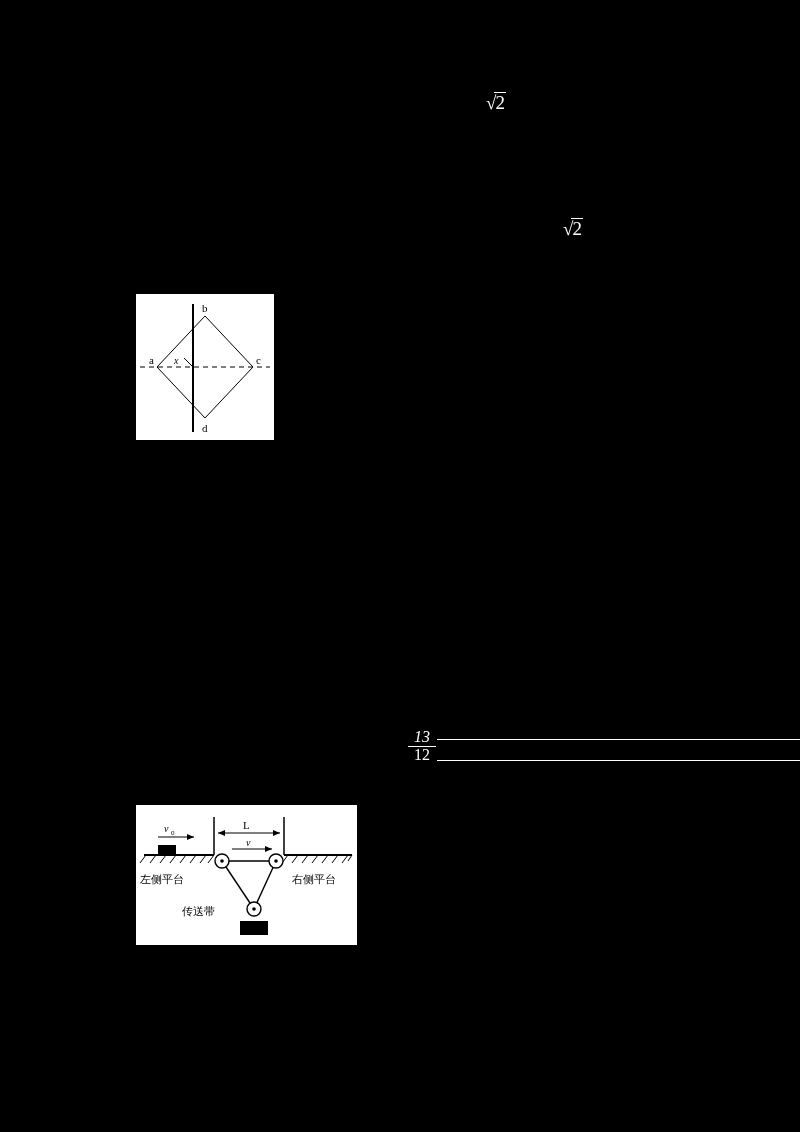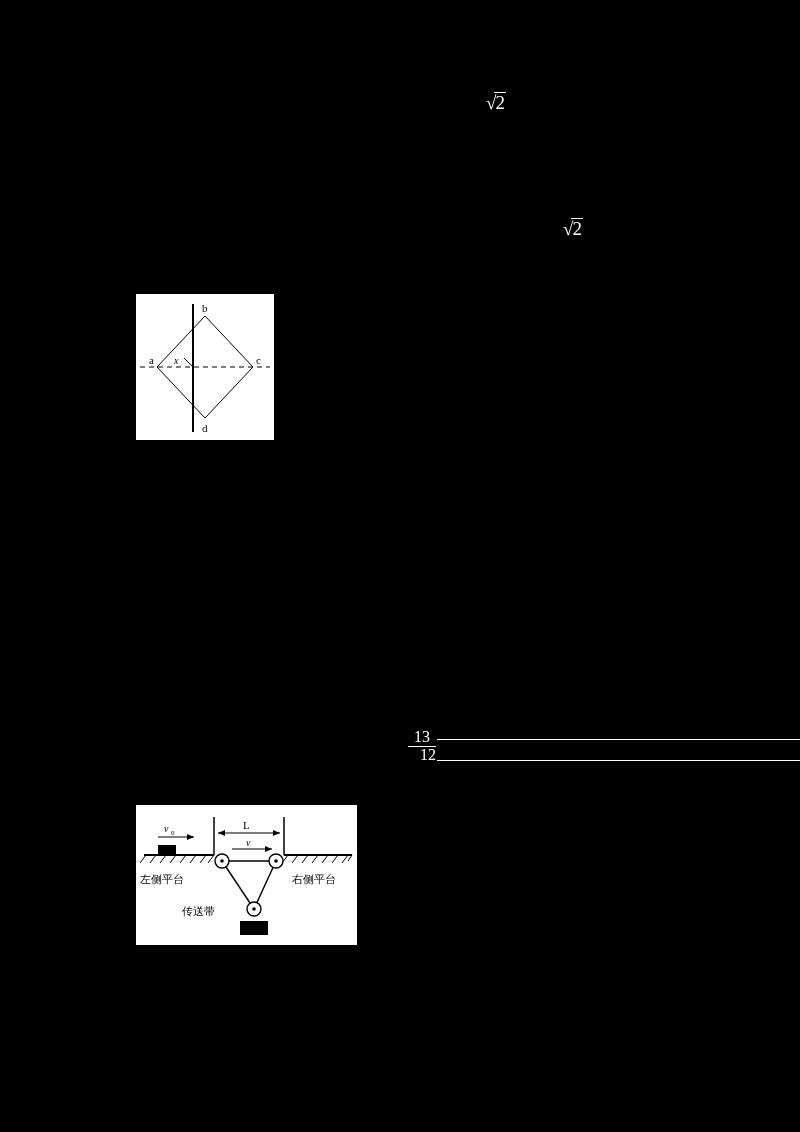--- a/index.html
+++ b/index.html
@@ -51,22 +51,22 @@
   
   .fraction {
     position: absolute;
     display: inline-block;
     text-align: center;
     font-family: "Liberation Serif", serif;
     font-size: 16px;
     color: #ffffff;
     line-height: 1.05;
   }
-  .fraction .num { display: block; }
-  .fraction .den { display: block; text-align: right; }
+  .fraction .num { display: block; font-style: italic; }
+  .fraction .den { display: block; }
   .fraction .bar {
     display: block;
     border-top: 1px solid #ffffff;
     width: 100%;
     height: 0;
   }
 
   
   .ruleline {
     position: absolute;

